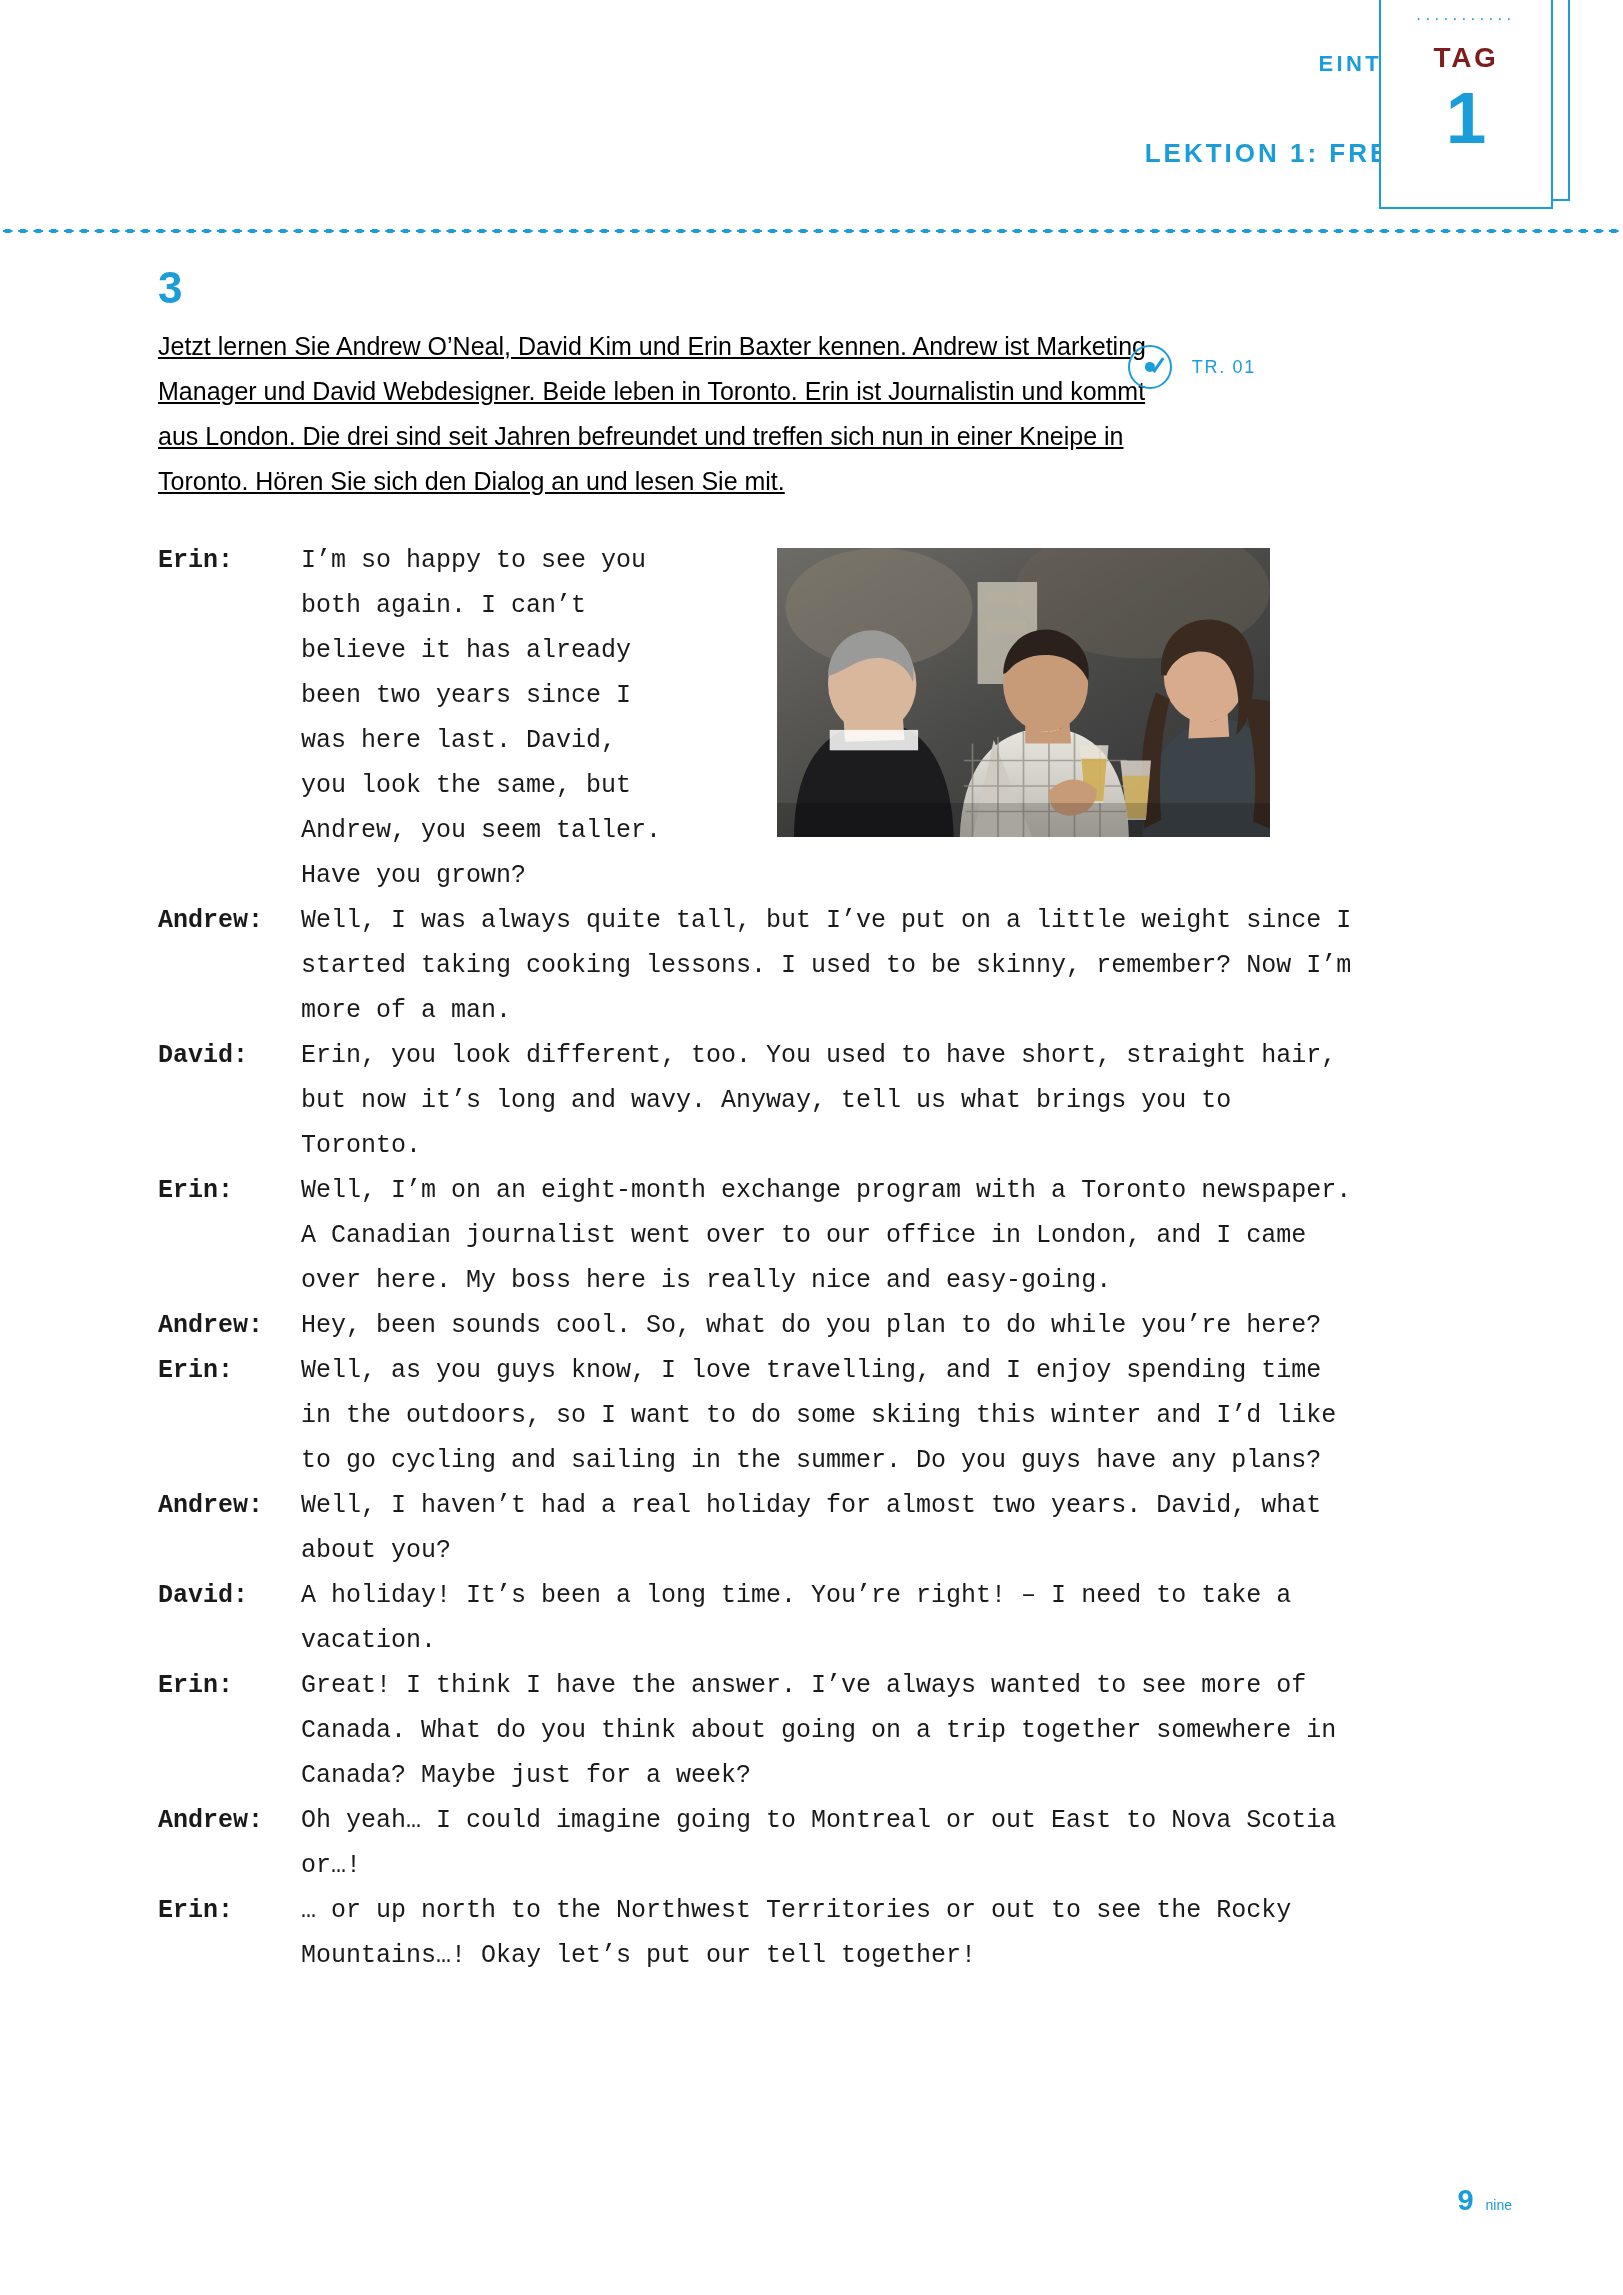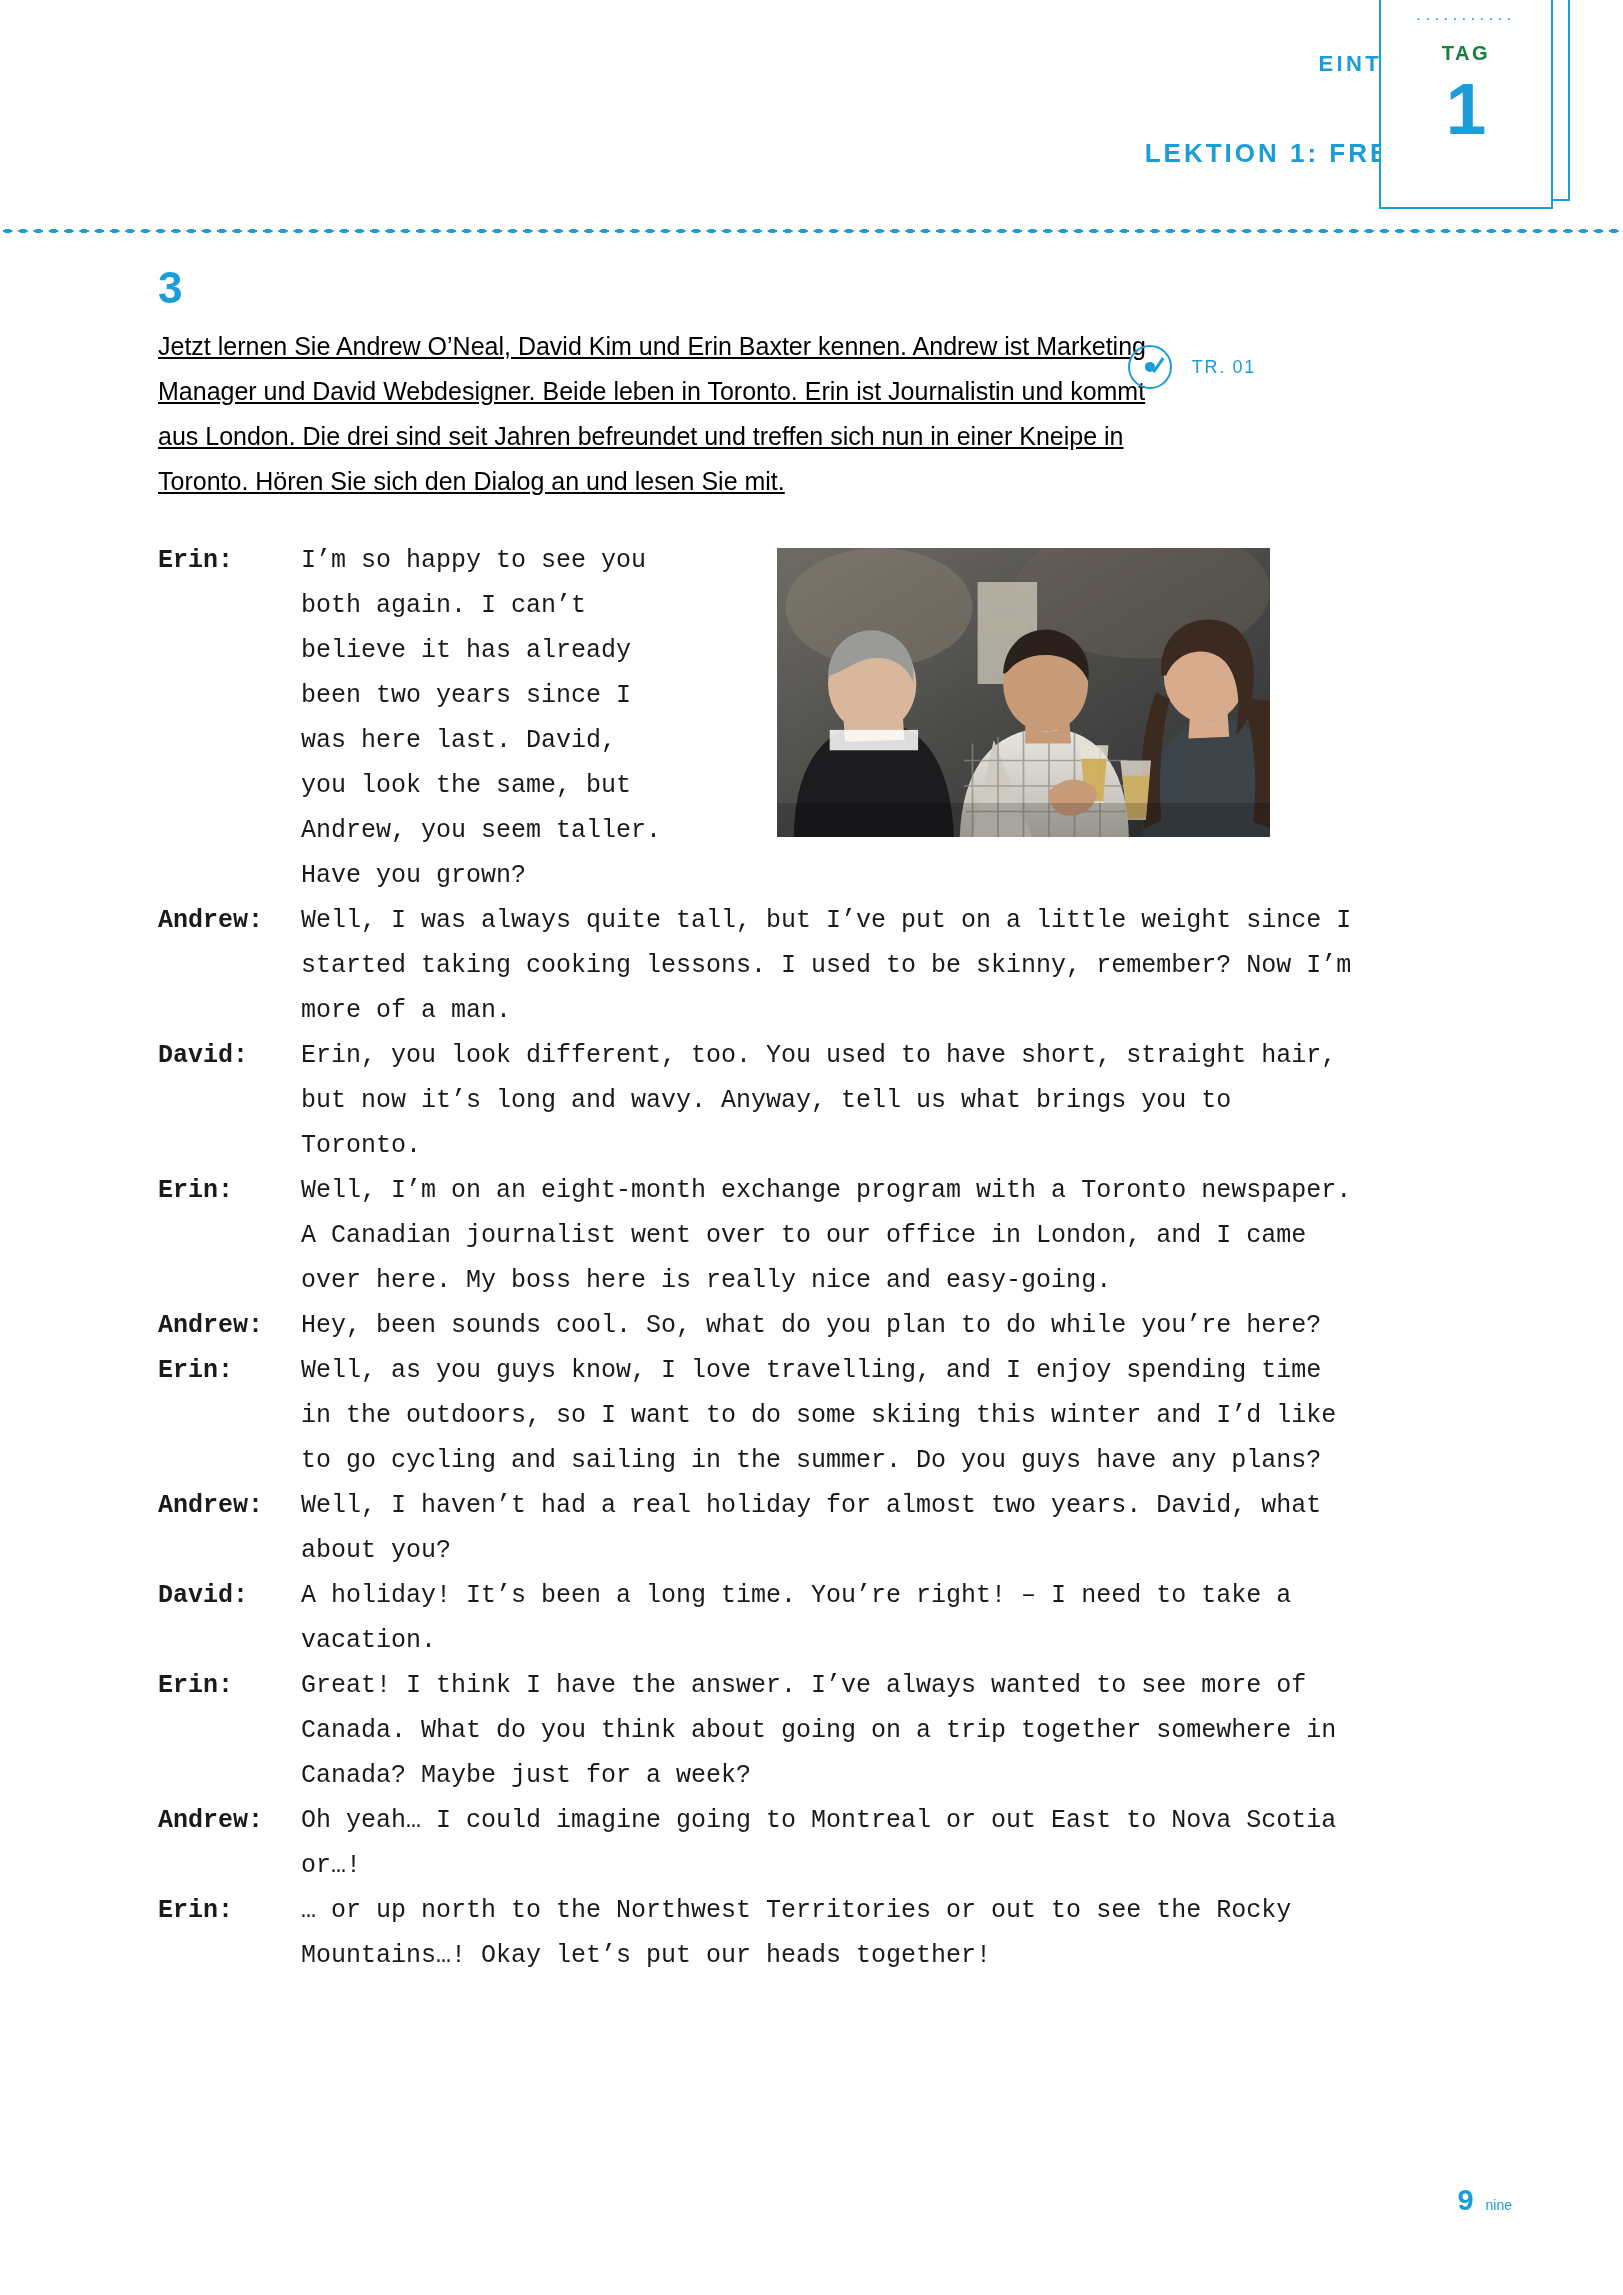--- a/index.html
+++ b/index.html
@@ -81,22 +81,22 @@
     padding-top: 18.7px;
   }
   .tag-dots {
     letter-spacing: 4.3px;
     color: #1b9dd9;
     font-size: 17px;
     line-height: 12px;
     height: 18.7px;
   }
   .tag-label {
-    color: #15803d;
-    font-size: 20px;
+    color: #7f1d1d;
+    font-size: 28px;
     font-weight: bold;
     letter-spacing: 2.6px;
     margin-top: 15.3px;
   }
   .tag-number {
     color: #1b9dd9;
     font-size: 73px;
     font-weight: bold;
     line-height: 73px;
     margin-top: 6.8px;
@@ -373,21 +373,21 @@
         <div class="utterance">Great! I think I have the answer. I’ve always wanted to see more of Canada. What do you think about going on a trip together somewhere in Canada? Maybe just for a week?</div>
       </div>
 
       <div class="line">
         <div class="speaker">Andrew:</div>
         <div class="utterance">Oh yeah… I could imagine going to Montreal or out East to Nova Scotia or…!</div>
       </div>
 
       <div class="line">
         <div class="speaker">Erin:</div>
-        <div class="utterance">… or up north to the Northwest Territories or out to see the Rocky Mountains…! Okay let’s put our heads together!</div>
+        <div class="utterance">… or up north to the Northwest Territories or out to see the Rocky Mountains…! Okay let’s put our tell together!</div>
       </div>
 
     </div>
   </div>
 
   <div class="footer">
     <div class="page-num">9</div>
     <div class="page-word">nine</div>
   </div>
 

